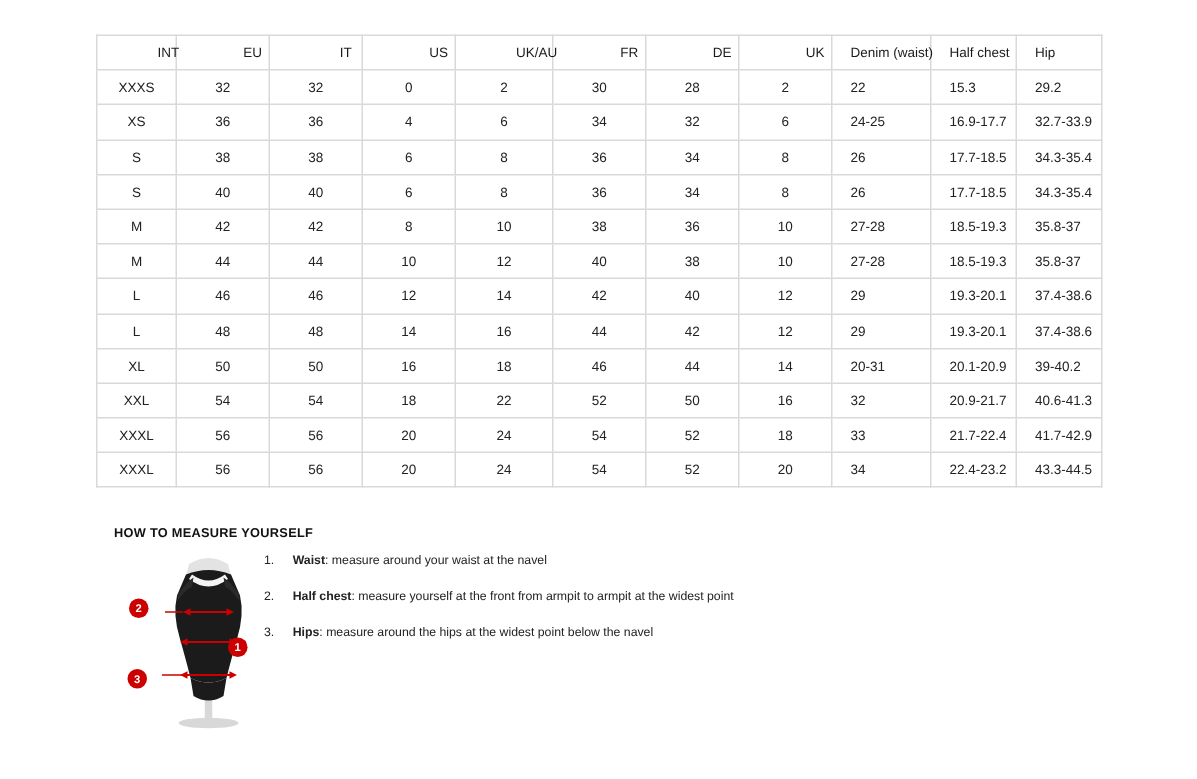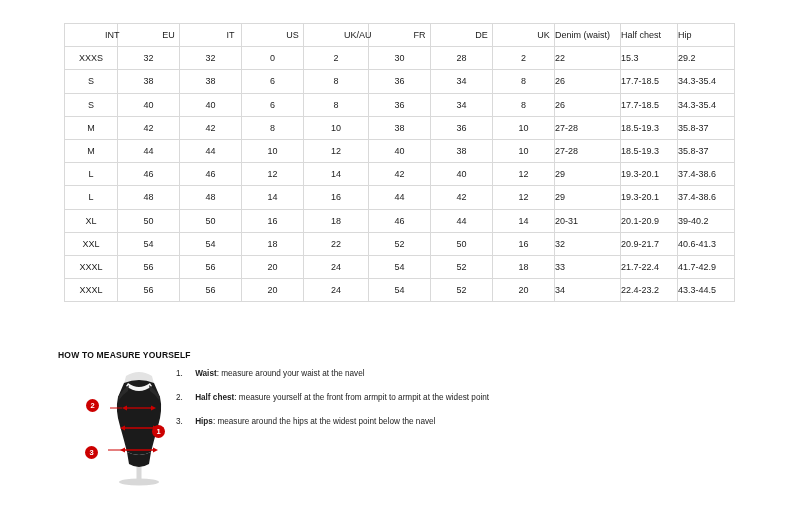--- a/index.html
+++ b/index.html
@@ -56,28 +56,28 @@
   col.c-ukau     { width: 65px; }
   col.c-fr       { width: 62px; }
   col.c-de       { width: 62px; }
   col.c-uk       { width: 62px; }
   col.c-denim    { width: 66px; }
   col.c-halfchest{ width: 57px; }
   col.c-hip      { width: 57px; }
 
   table.size-table td.al, table.size-table th.al {
     text-align: left;
-    padding-left: 0;
+    padding-left: 12px;
     margin-left: 45px;
   }
 
   
   .measure-title {
     position: absolute;
-    left: 58px;
+    left: 76px;
     top: 350px;
     font-size: 8.5px;
     font-weight: bold;
     letter-spacing: 0.2px;
     color: #111;
   }
   .figure {
     position: absolute;
     left: 84px;
     top: 366px;
@@ -157,20 +157,33 @@
             <td>0</td>
             <td>2</td>
             <td>30</td>
             <td>28</td>
             <td>2</td>
             <td class="al">22</td>
             <td class="al">15.3</td>
             <td class="al">29.2</td>
           </tr>
           <tr>
+            <td>XS</td>
+            <td>36</td>
+            <td>36</td>
+            <td>4</td>
+            <td>6</td>
+            <td>34</td>
+            <td>32</td>
+            <td>6</td>
+            <td class="al">24-25</td>
+            <td class="al">16.9-17.7</td>
+            <td class="al">32.7-33.9</td>
+          </tr>
+          <tr>
             <td>S</td>
             <td>38</td>
             <td>38</td>
             <td>6</td>
             <td>8</td>
             <td>36</td>
             <td>34</td>
             <td>8</td>
             <td class="al">26</td>
             <td class="al">17.7-18.5</td>

